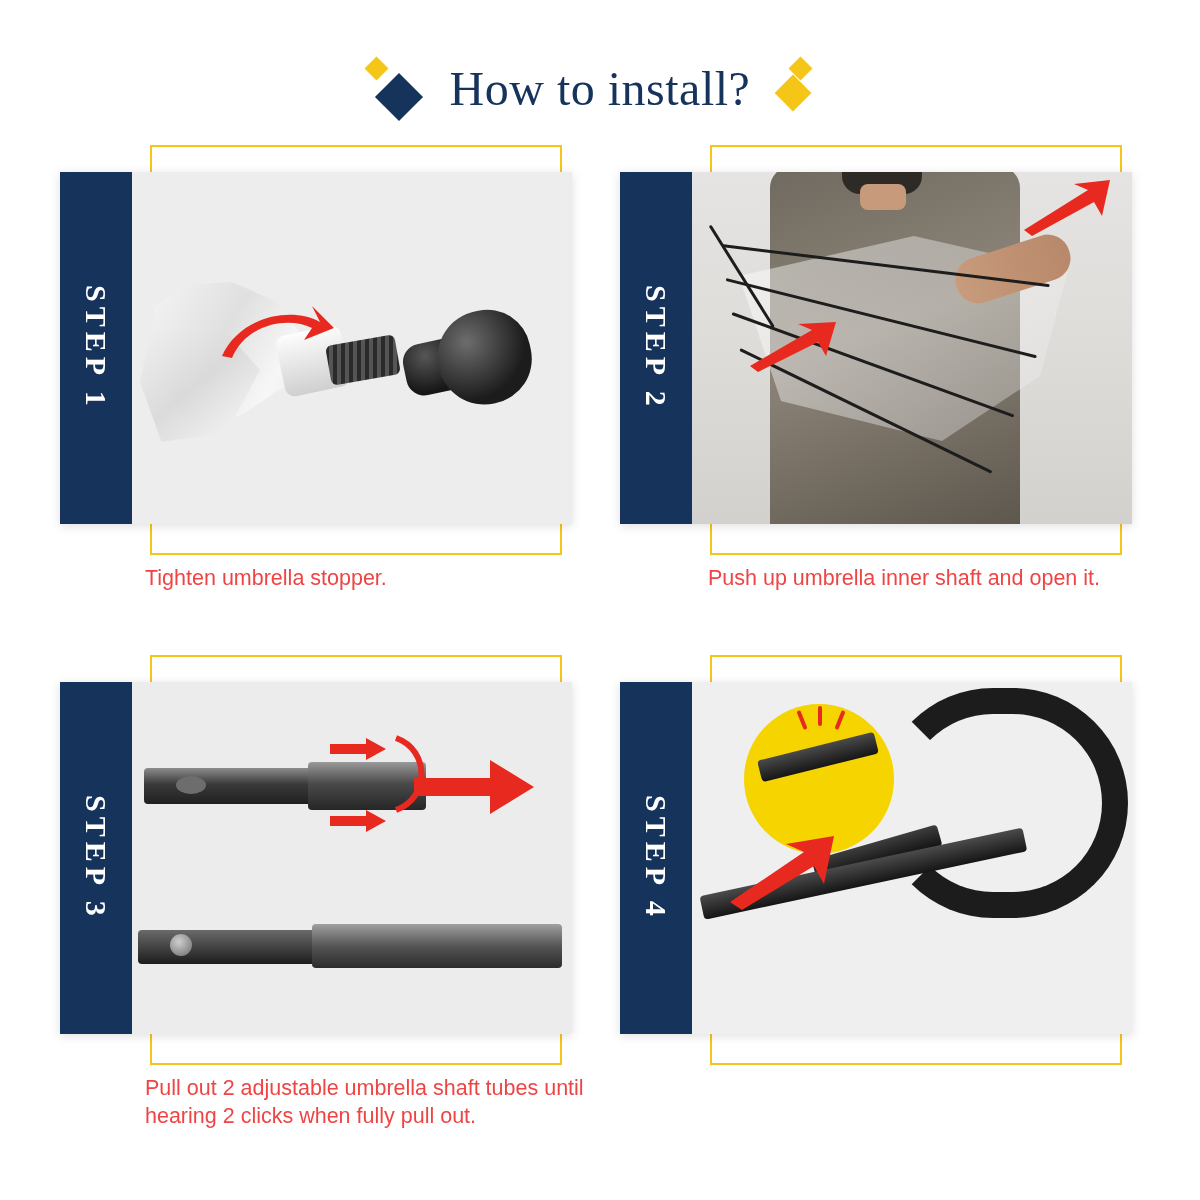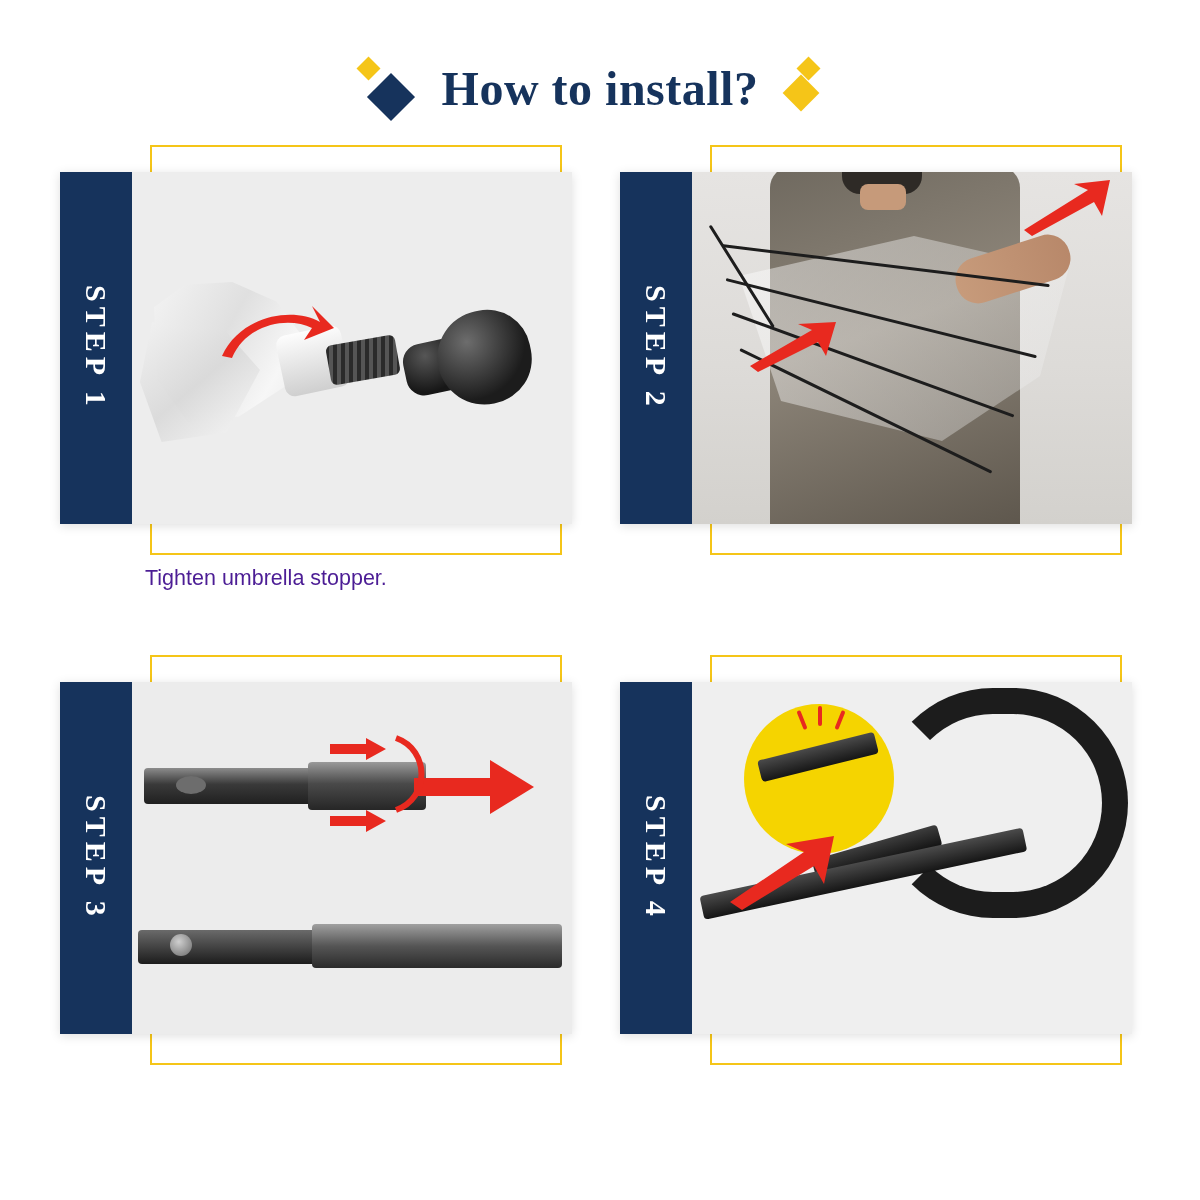--- a/index.html
+++ b/index.html
@@ -28,21 +28,21 @@
     width: 1200px;
     height: 80px;
     display: flex;
     align-items: center;
     justify-content: center;
     gap: 26px;
   }
   .title {
     font-family: "Liberation Serif", serif;
     font-size: 48px;
-    font-weight: bold;
+    font-weight: normal;
     color: #16335c;
     letter-spacing: 0.5px;
     white-space: nowrap;
   }
   .diamond {
     display: inline-block;
     transform: rotate(45deg);
   }
   .diamond-navy-lg { width: 34px; height: 34px; background: #16335c; }
   .diamond-yellow-sm { width: 17px; height: 17px; background: #f5c518; }
@@ -122,21 +122,21 @@
     overflow: hidden;
   }
 
   .caption {
     position: absolute;
     left: 85px;
     top: 424px;
     width: 460px;
     font-size: 21.5px;
     line-height: 1.32;
-    color: #4c1d95;
+    color: #ef4444;
   }
   .step-2 .caption, .step-4 .caption { left: 88px; width: 470px; }
   .step-3 .caption { left: 85px; width: 455px; }
 
   
   .arrow-red {
     position: absolute;
     color: #e8291f;
     fill: #e8291f;
   }
@@ -343,20 +343,21 @@
             <div class="rib" style="left:18px; top:52px; width:120px; transform: rotate(58deg);"></div>
             <svg class="arrow-red" style="left:330px; top:6px;" width="92" height="60" viewBox="0 0 92 60">
               <path d="M2 52 L 66 12 L 52 6 L 88 2 L 80 38 L 72 24 L 10 58 Z" fill="#e8291f"></path>
             </svg>
             <svg class="arrow-red" style="left:56px; top:146px;" width="92" height="56" viewBox="0 0 92 56">
               <path d="M2 48 L 64 12 L 50 6 L 88 4 L 78 38 L 70 24 L 10 54 Z" fill="#e8291f"></path>
             </svg>
           </div>
         </div>
       </div>
+      <div class="caption">Push up umbrella inner shaft and open it.</div>
     </div>
 
     <div class="step step-3">
       <div class="card">
         <div class="bracket"></div>
         <div class="card-inner">
           <div class="step-label">
             <span>STEP 3</span>
           </div>
           <div class="photo">
@@ -375,20 +376,21 @@
             </svg>
             <svg class="arrow-red" style="left:282px; top:74px;" width="120" height="62" viewBox="0 0 120 62">
               <path d="M0 22 L 76 22 L 76 4 L 120 31 L 76 58 L 76 40 L 0 40 Z" fill="#e8291f"></path>
             </svg>
             <svg class="arrow-red" style="left:254px; top:50px;" width="56" height="84" viewBox="0 0 56 84">
               <path d="M10 6 C 44 18, 44 66, 10 78" stroke="#e8291f" stroke-width="6" fill="none"></path>
             </svg>
           </div>
         </div>
       </div>
+      <div class="caption">Pull out 2 adjustable umbrella shaft tubes until hearing 2 clicks when fully pull out.</div>
     </div>
 
     <div class="step step-4">
       <div class="card">
         <div class="bracket"></div>
         <div class="card-inner">
           <div class="step-label">
             <span>STEP 4</span>
           </div>
           <div class="photo">

